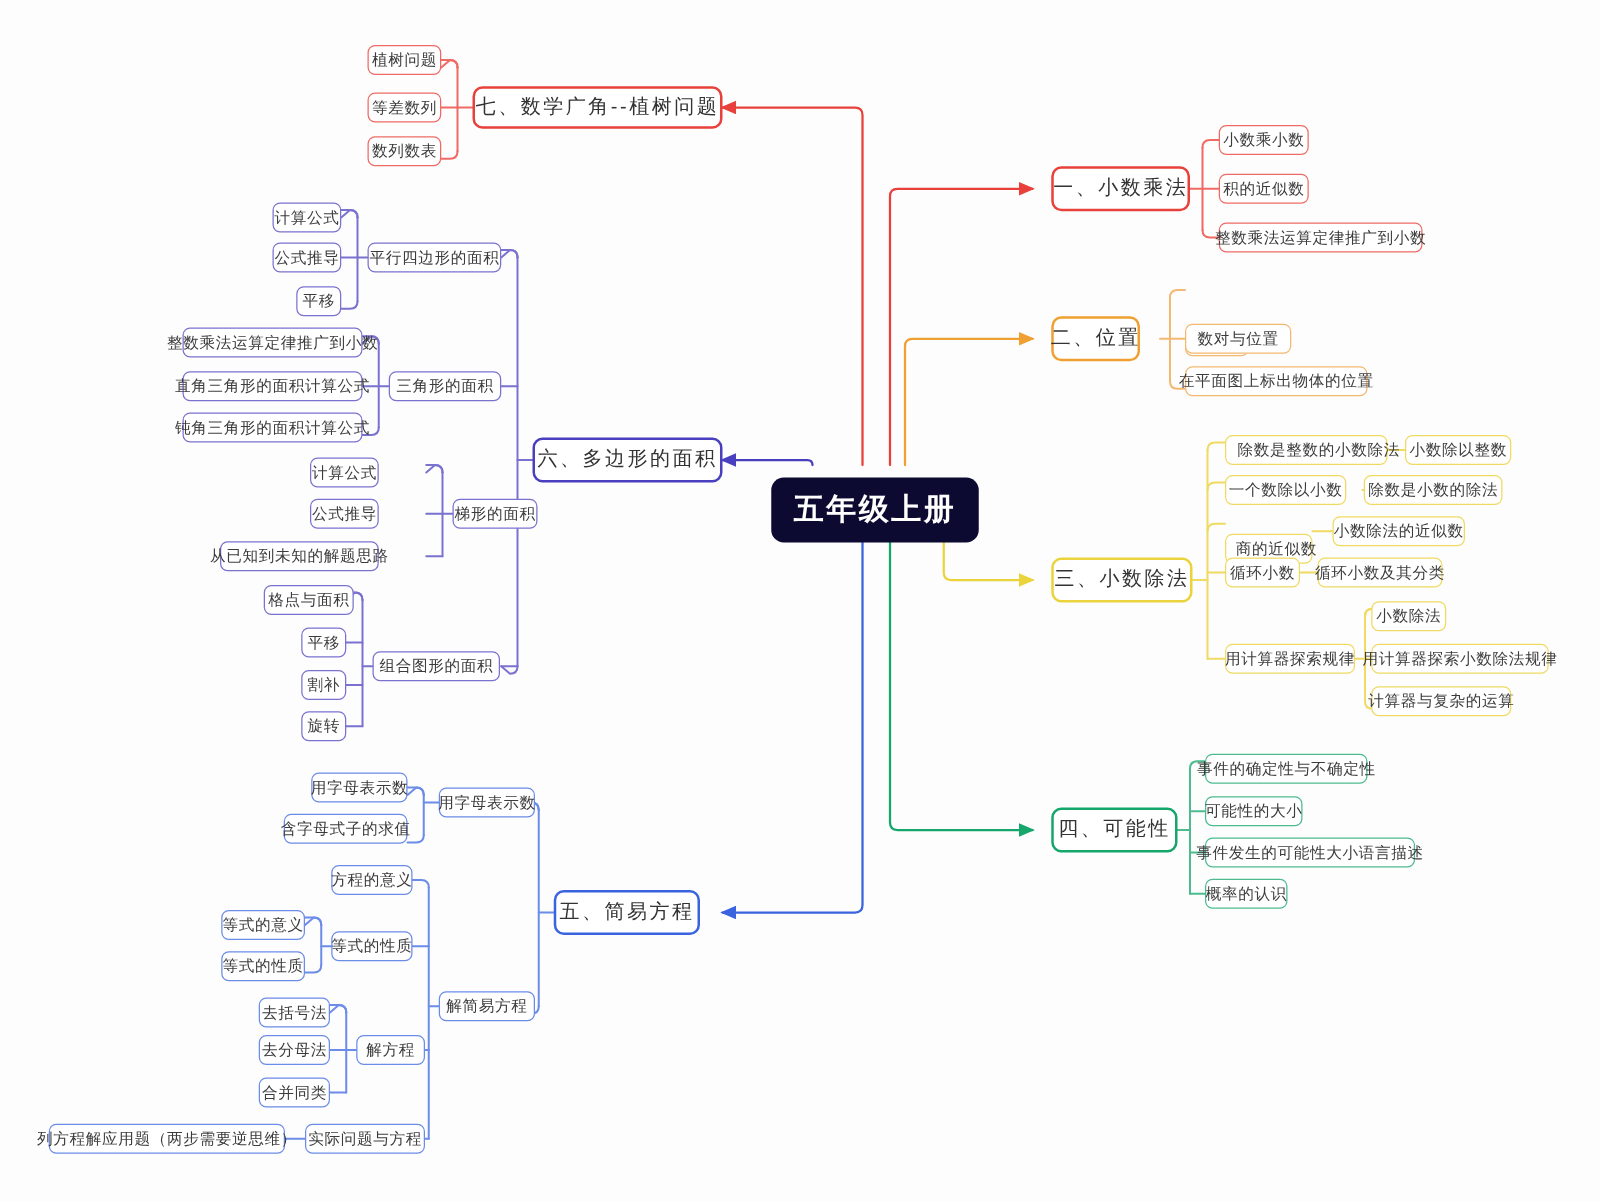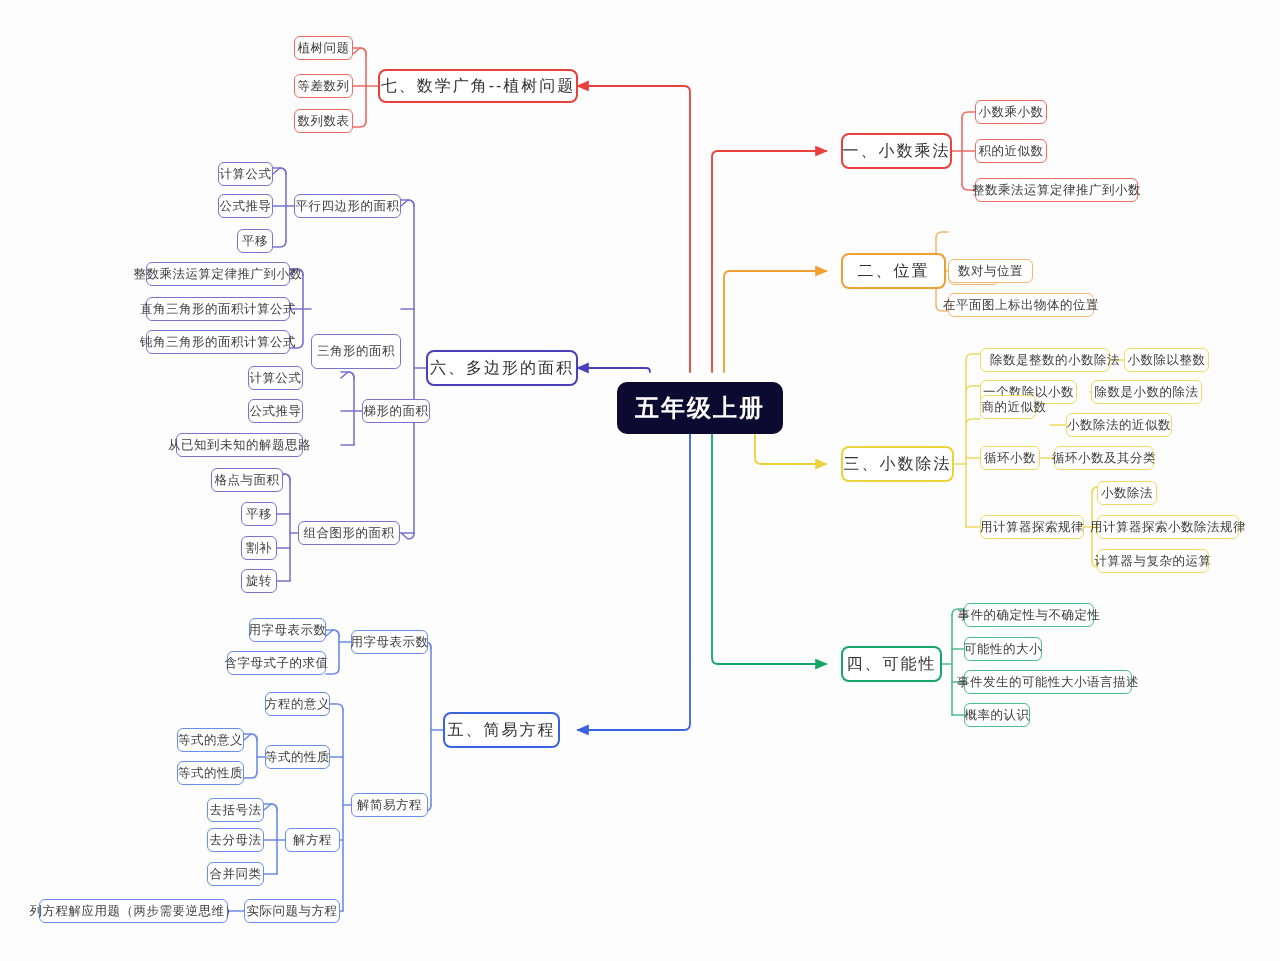--- a/index.html
+++ b/index.html
@@ -241,34 +241,34 @@
   <div class="node root" style="left:617px;top:382px;width:166px;height:52px;">五年级上册</div>
   <div class="node lv2 c-redl" style="left:294px;top:36px;width:59px;height:24px;">植树问题</div>
   <div class="node lv2 c-redl" style="left:294px;top:74px;width:59px;height:24px;">等差数列</div>
   <div class="node lv2 c-redl" style="left:294px;top:109px;width:59px;height:24px;">数列数表</div>
 
   <div class="node lv1 c-red" style="left:841px;top:133px;width:111px;height:36px;">一、小数乘法</div>
   <div class="node lv2 c-redl" style="left:975px;top:100px;width:72px;height:24px;">小数乘小数</div>
   <div class="node lv2 c-redl" style="left:975px;top:139px;width:72px;height:24px;">积的近似数</div>
   <div class="node lv2 c-redl" style="left:975px;top:178px;width:163px;height:24px;">整数乘法运算定律推广到小数</div>
 
-  <div class="node lv1 c-orange" style="left:841px;top:253px;width:105px;height:36px;">二、位置</div>
+  <div class="node lv1 c-orange" style="left:841px;top:253px;width:71px;height:36px;">二、位置</div>
   <div class="node lv2 c-orangel" style="left:948px;top:226px;width:51px;height:24px;margin-top:35px;">位置</div>
   <div class="node lv2 c-orangel" style="left:948px;top:259px;width:85px;height:24px;">数对与位置</div>
   <div class="node lv2 c-orangel" style="left:948px;top:293px;width:146px;height:24px;">在平面图上标出物体的位置</div>
 
   <div class="node lv1 c-yellow" style="left:841px;top:446px;width:113px;height:36px;">三、小数除法</div>
 
   <div class="node lv2 c-yellowl" style="left:980px;top:348px;width:130px;height:24px;padding-left:20px;">除数是整数的小数除法</div>
   <div class="node lv3 c-yellowl" style="left:1124px;top:348px;width:85px;height:24px;">小数除以整数</div>
 
   <div class="node lv2 c-yellowl" style="left:980px;top:380px;width:97px;height:24px;">一个数除以小数</div>
   <div class="node lv3 c-yellowl" style="left:1091px;top:380px;width:111px;height:24px;">除数是小数的除法</div>
 
-  <div class="node lv2 c-yellowl" style="left:980px;top:395px;width:56px;height:24px;padding-left:12px;">商的近似数</div>
+  <div class="node lv2 c-yellowl" style="left:980px;top:427px;width:70px;height:24px;padding-left:12px;">商的近似数</div>
   <div class="node lv3 c-yellowl" style="left:1066px;top:413px;width:106px;height:24px;">小数除法的近似数</div>
 
   <div class="node lv2 c-yellowl" style="left:980px;top:446px;width:60px;height:24px;">循环小数</div>
   <div class="node lv3 c-yellowl" style="left:1054px;top:446px;width:100px;height:24px;">循环小数及其分类</div>
 
   <div class="node lv2 c-yellowl" style="left:980px;top:515px;width:104px;height:24px;">用计算器探索规律</div>
   <div class="node lv3 c-yellowl" style="left:1097px;top:481px;width:60px;height:24px;">小数除法</div>
   <div class="node lv3 c-yellowl" style="left:1097px;top:515px;width:142px;height:24px;">用计算器探索小数除法规律</div>
   <div class="node lv3 c-yellowl" style="left:1097px;top:549px;width:112px;height:24px;">计算器与复杂的运算</div>
 
@@ -278,21 +278,21 @@
   <div class="node lv2 c-greenl" style="left:964px;top:670px;width:168px;height:24px;">事件发生的可能性大小语言描述</div>
   <div class="node lv2 c-greenl" style="left:964px;top:703px;width:66px;height:24px;">概率的认识</div>
 
   <div class="node lv1 c-purple" style="left:426px;top:350px;width:152px;height:36px;">六、多边形的面积</div>
 
   <div class="node lv2 c-purplel" style="left:294px;top:194px;width:107px;height:24px;">平行四边形的面积</div>
   <div class="node lv3 c-purplel" style="left:218px;top:162px;width:55px;height:24px;">计算公式</div>
   <div class="node lv3 c-purplel" style="left:218px;top:194px;width:55px;height:24px;">公式推导</div>
   <div class="node lv3 c-purplel" style="left:237px;top:229px;width:36px;height:24px;">平移</div>
 
-  <div class="node lv2 c-purplel" style="left:311px;top:297px;width:90px;height:35px;margin-top:37px;">三角形的面积</div>
+  <div class="node lv2 c-purplel" style="left:311px;top:297px;width:90px;height:24px;">三角形的面积</div>
   <div class="node lv3 c-purplel" style="left:146px;top:262px;width:144px;height:24px;">整数乘法运算定律推广到小数</div>
   <div class="node lv3 c-purplel" style="left:146px;top:297px;width:144px;height:24px;">直角三角形的面积计算公式</div>
   <div class="node lv3 c-purplel" style="left:146px;top:330px;width:144px;height:24px;">钝角三角形的面积计算公式</div>
 
   <div class="node lv2 c-purplel" style="left:362px;top:399px;width:68px;height:24px;">梯形的面积</div>
   <div class="node lv3 c-purplel" style="left:248px;top:366px;width:55px;height:24px;">计算公式</div>
   <div class="node lv3 c-purplel" style="left:248px;top:399px;width:55px;height:24px;">公式推导</div>
   <div class="node lv3 c-purplel" style="left:176px;top:433px;width:127px;height:24px;">从已知到未知的解题思路</div>
 
   <div class="node lv2 c-purplel" style="left:298px;top:521px;width:102px;height:24px;">组合图形的面积</div>

